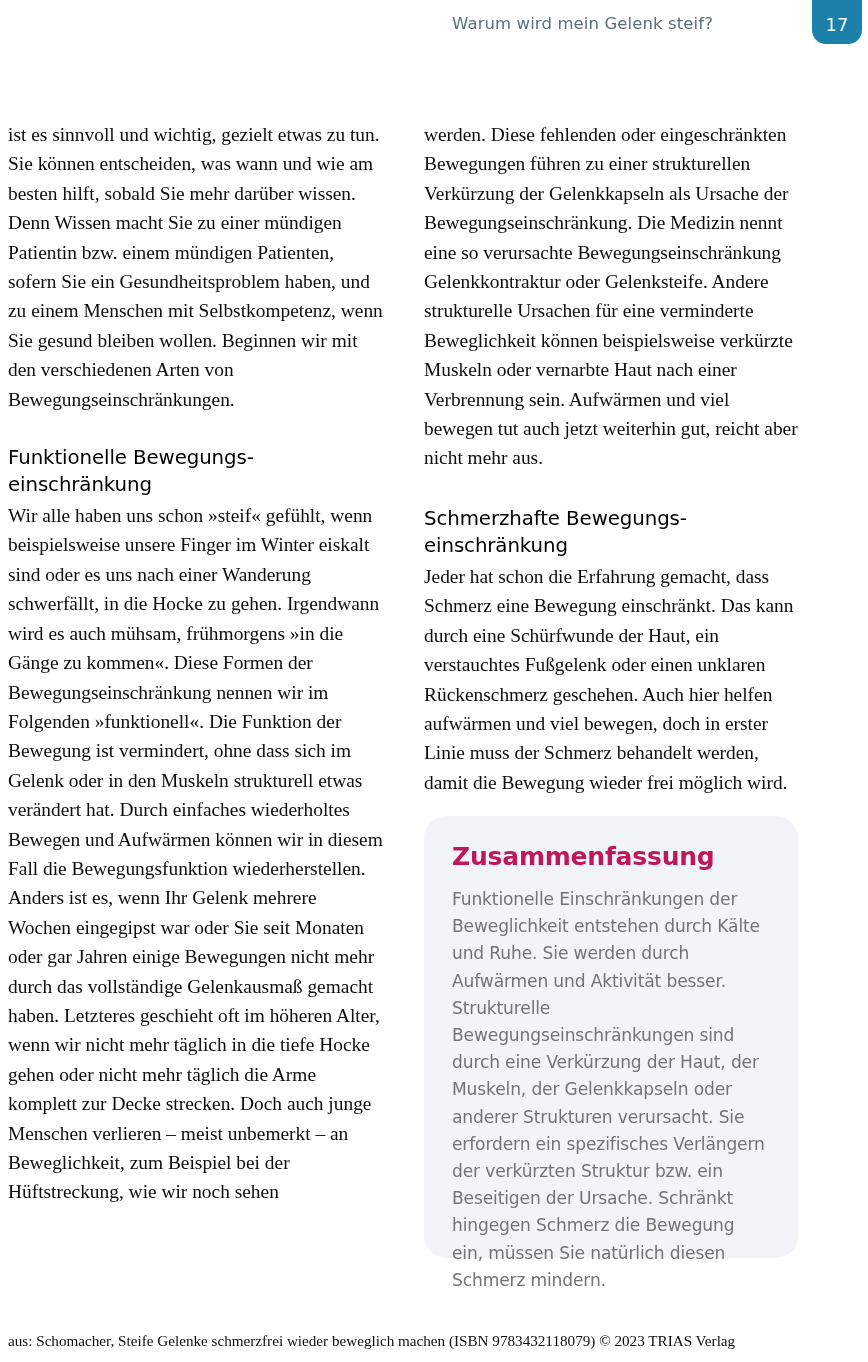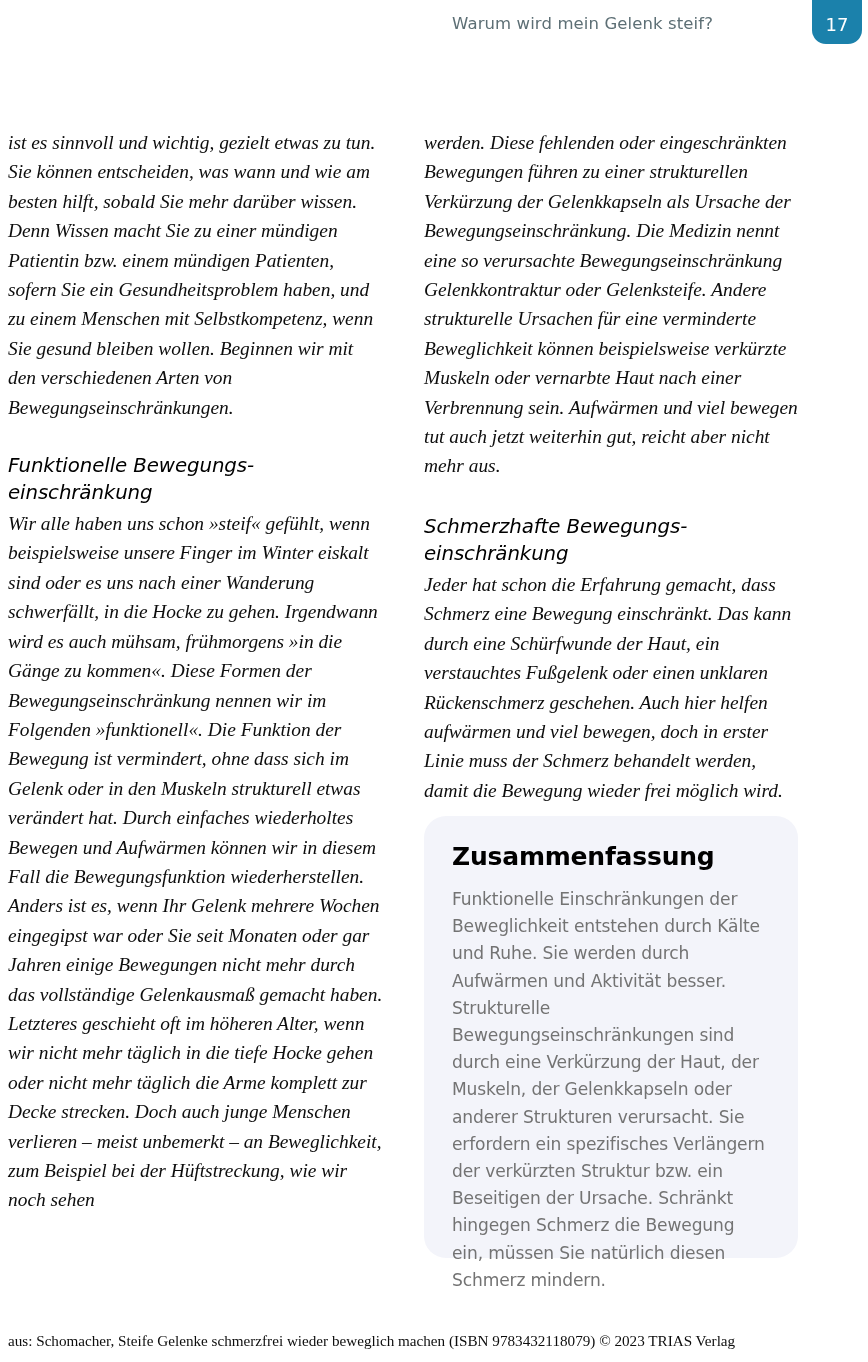--- a/index.html
+++ b/index.html
@@ -54,23 +54,22 @@
   
   #columns {
     position: absolute;
     top: 112px;
     left: 8px;
     width: 852px;
     height: 1180px;
   }
   .column {
     position: absolute;
-    top: 16px;
+    top: 8px;
     width: 376px;
-    font-style: italic;
   }
   #column-left  { left: 0px; }
   #column-right { left: 416px; }
 
   p.body-par {
     margin: 0 0 0 0;
     font-family: "Liberation Serif", serif;
     font-size: 19.4px;
     line-height: 29.4px;
     color: #0d0d0d;
@@ -156,17 +155,17 @@
 
   <div class="column" id="column-right">
     <p class="body-par">werden. Diese fehlenden oder eingeschränkten Bewegungen führen zu einer strukturellen Verkürzung der Gelenkkapseln als Ursache der Bewegungseinschränkung. Die Medizin nennt eine so verursachte Bewegungseinschränkung Gelenkkontraktur oder Gelenksteife. Andere strukturelle Ursachen für eine verminderte Beweglichkeit können beispielsweise verkürzte Muskeln oder vernarbte Haut nach einer Verbrennung sein. Aufwärmen und viel bewegen tut auch jetzt weiterhin gut, reicht aber nicht mehr aus.</p>
 
     <h2 class="section-heading first-right">Schmerzhafte Bewegungs­einschränkung</h2>
     <p class="body-par">Jeder hat schon die Erfahrung gemacht, dass Schmerz eine Bewegung einschränkt. Das kann durch eine Schürfwunde der Haut, ein verstauchtes Fußgelenk oder einen unklaren Rückenschmerz geschehen. Auch hier helfen aufwärmen und viel bewegen, doch in erster Linie muss der Schmerz behandelt werden, damit die Bewegung wieder frei möglich wird.</p>
   </div>
 </div>
 
 <div id="summary-box" style="background: rgb(243, 244, 250);">
-  <h3 id="summary-title" style="color: #000000;">Zusammenfassung</h3>
+  <h3 id="summary-title" style="color: #be185d;">Zusammenfassung</h3>
   <p id="summary-text">Funktionelle Einschränkungen der Beweglichkeit entstehen durch Kälte und Ruhe. Sie werden durch Aufwärmen und Aktivität besser. Strukturelle Bewegungseinschränkungen sind durch eine Verkürzung der Haut, der Muskeln, der Gelenkkapseln oder anderer Strukturen verursacht. Sie erfordern ein spezifisches Verlängern der verkürzten Struktur bzw. ein Beseitigen der Ursache. Schränkt hingegen Schmerz die Bewegung ein, müssen Sie natürlich diesen Schmerz mindern.</p>
 </div>
 
 <div id="footer-credit">aus: Schomacher, Steife Gelenke schmerzfrei wieder beweglich machen (ISBN 9783432118079) © 2023 TRIAS Verlag</div>
 
 </body></html>

